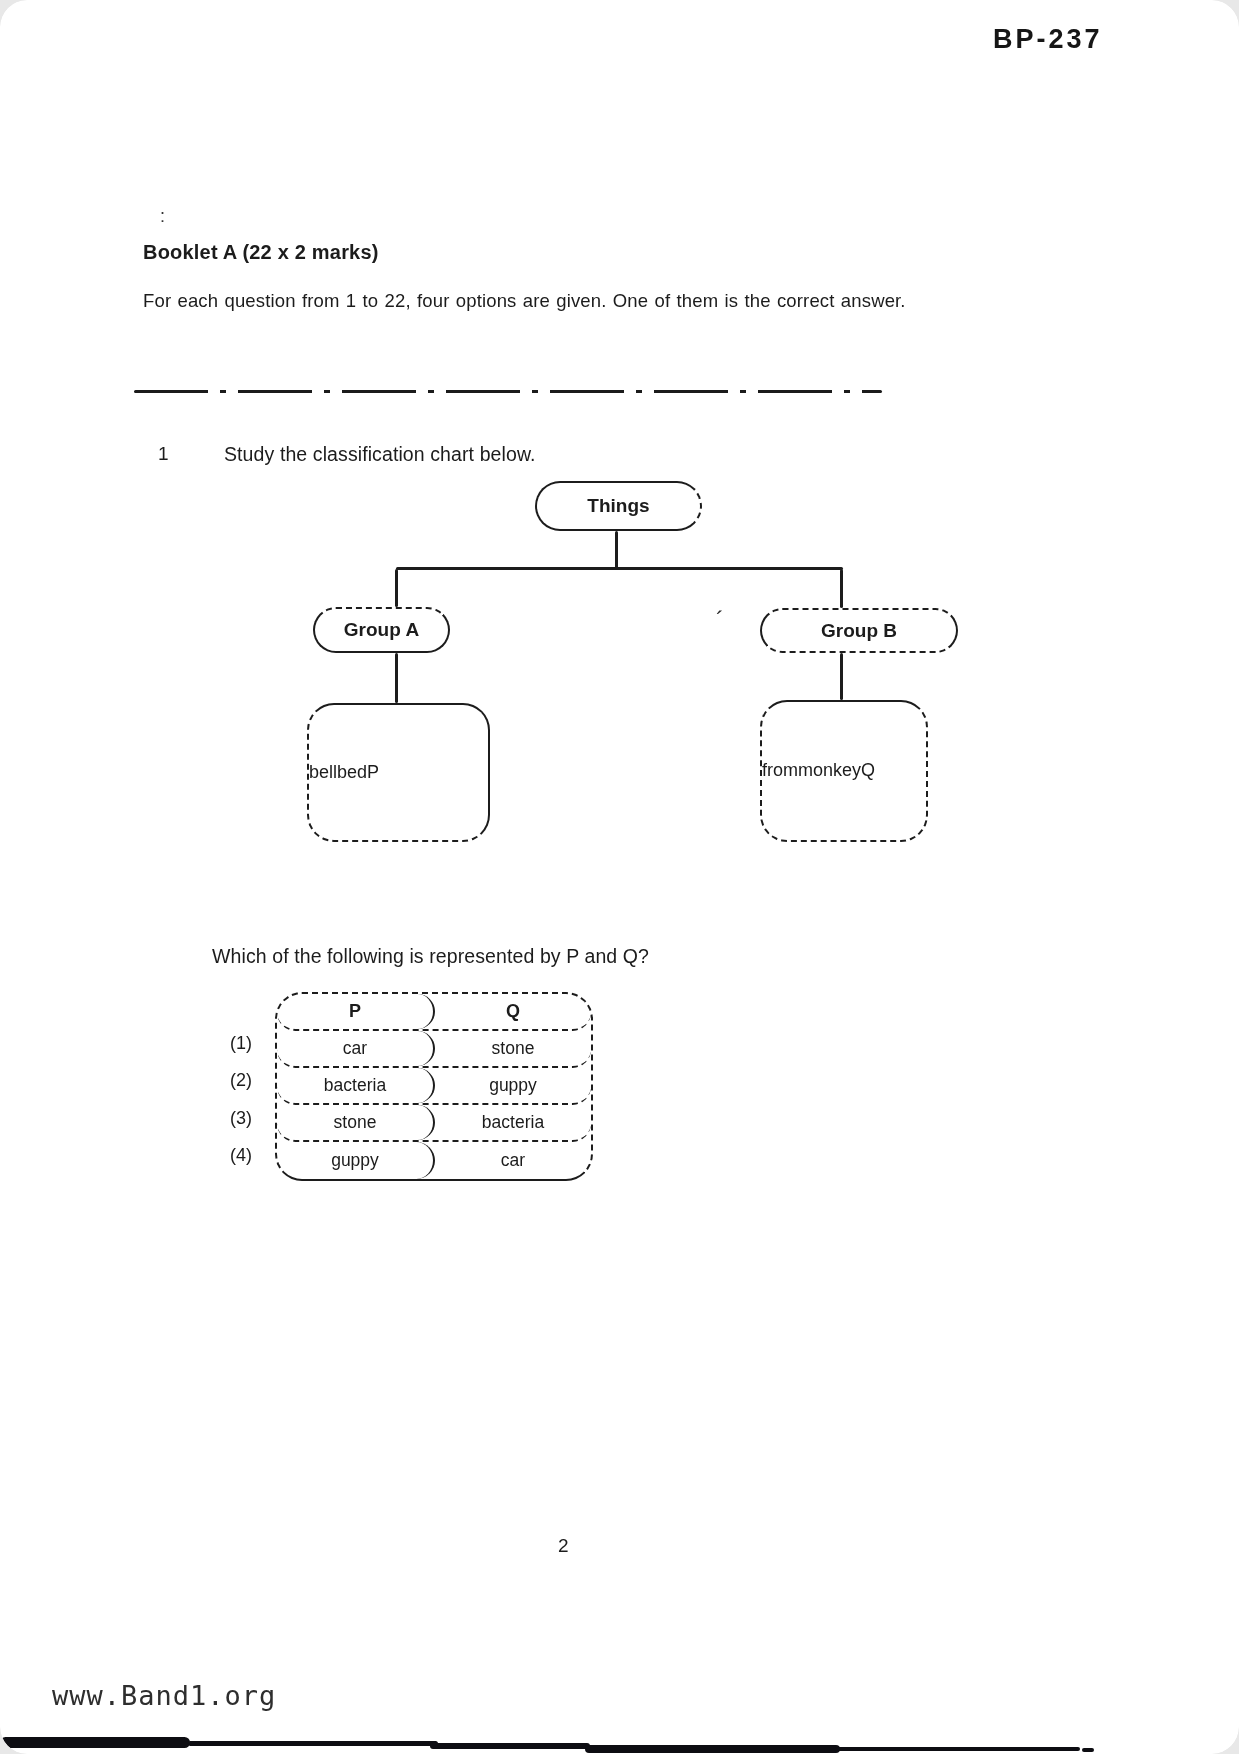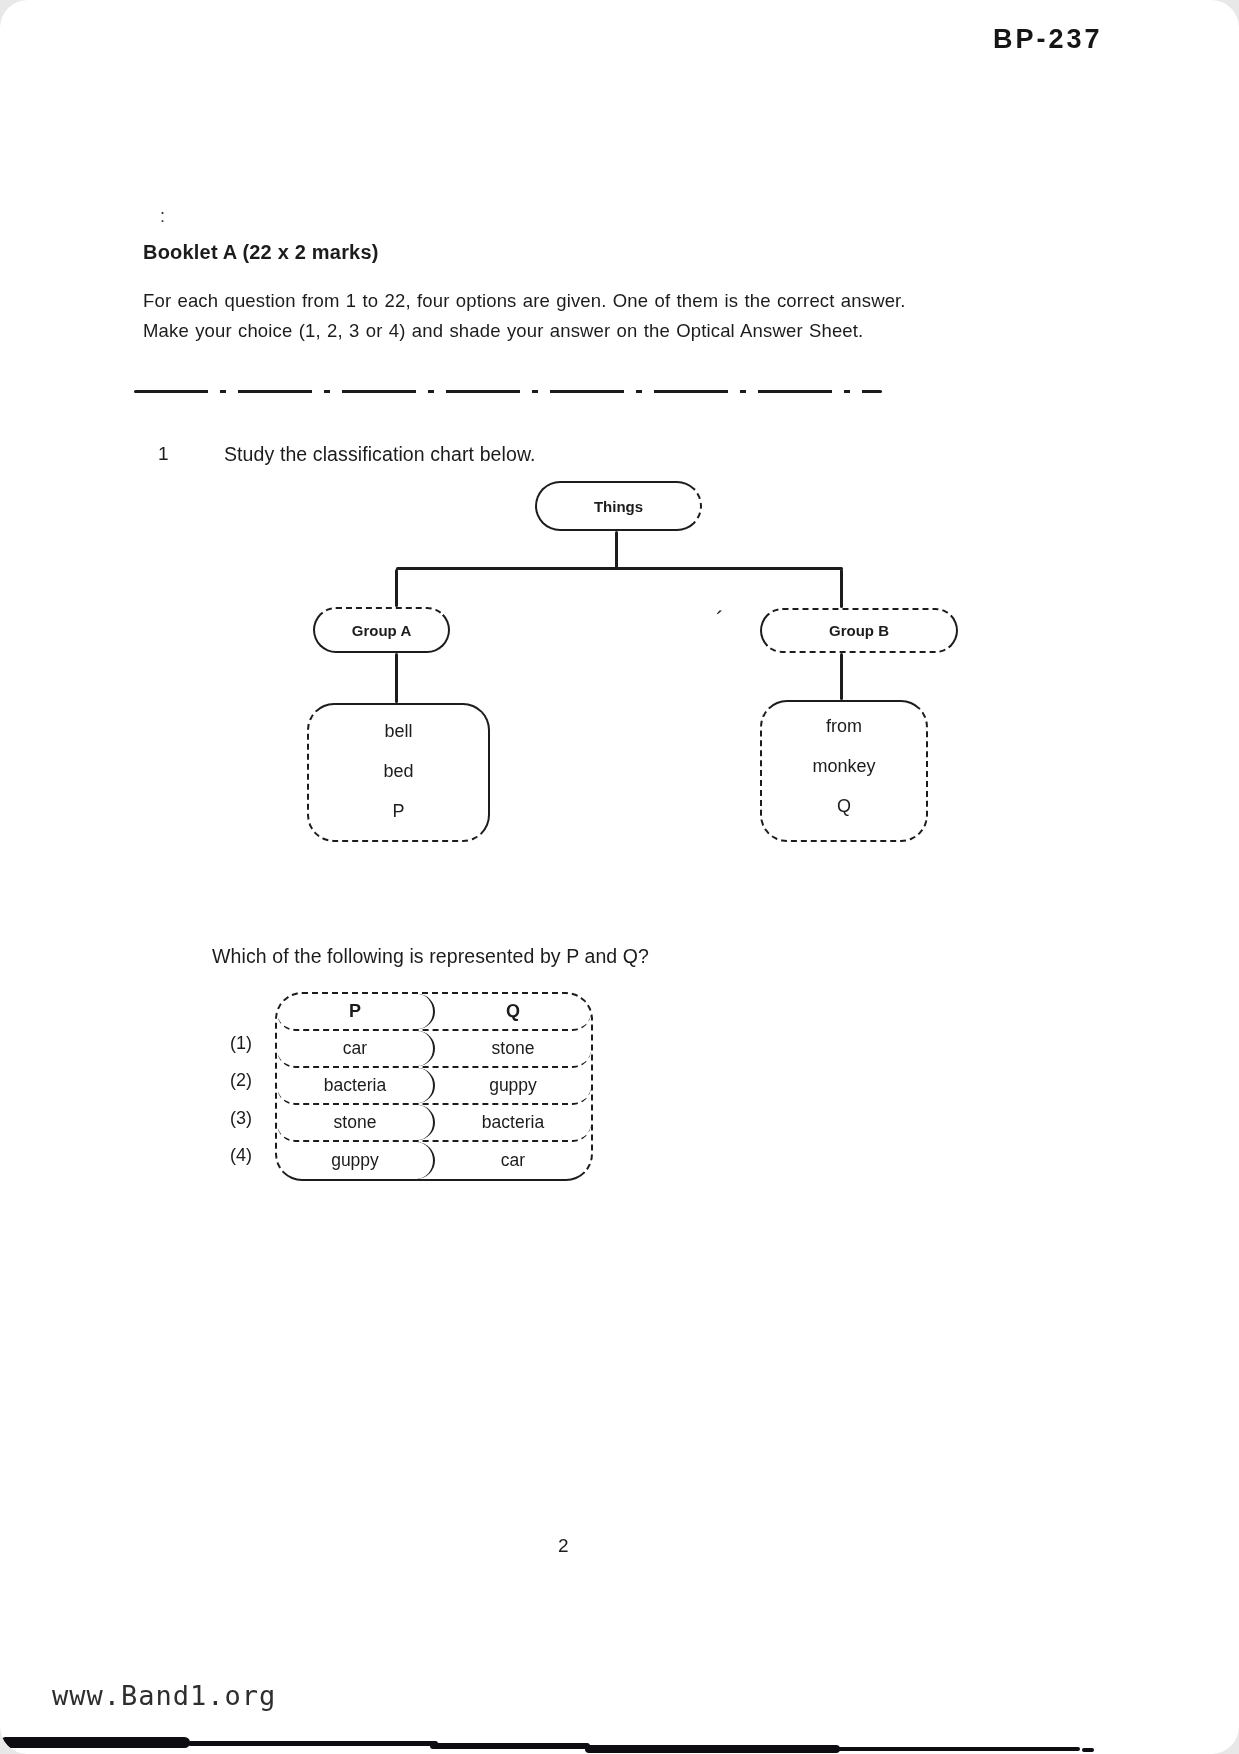--- a/index.html
+++ b/index.html
@@ -42,30 +42,30 @@
       transparent 92px, transparent 104px);
   }
 
   .q-number { left: 158px; top: 443px; font-size: 19px; }
   .q-prompt { left: 224px; top: 443px; font-size: 19.5px; white-space: nowrap; letter-spacing: 0.1px; }
 
   
   .node {
     display: flex; align-items: center; justify-content: center;
     border: 2px solid #1c1c1c;
-    font-weight: bold; font-size: 15px;
+    font-weight: bold; font-size: 19px;
     background: #fff;
   }
   .things-box { left: 535px; top: 481px; width: 167px; height: 50px; border-right-style: dashed; }
   .group-a-box { left: 313px; top: 607px; width: 137px; height: 46px; border-top-style: dashed; }
   .group-b-box { left: 760px; top: 608px; width: 198px; height: 45px; border-top-style: dashed; border-bottom-style: dashed; }
   .leaf-box {
     border: 2px solid #1c1c1c;
     border-left-style: dashed; border-bottom-style: dashed;
-    display: flex; flex-direction: column; align-items: center;
+    display: flex; flex-direction: row; align-items: center;
     font-size: 18px; background: #fff;
   }
   .leaf-a { left: 307px; top: 703px; width: 183px; height: 139px; padding-top: 13px; }
   .leaf-b { left: 760px; top: 700px; width: 168px; height: 142px; padding-top: 11px; border-right-style: dashed; }
   .leaf-item { height: 26px; line-height: 26px; margin-bottom: 14px; }
   .conn { background: #1c1c1c; }
   .tick-artifact { left: 716px; top: 606px; font-size: 24px; color: #2a2a2a; }
 
   .sub-prompt { left: 212px; top: 945px; font-size: 19.5px; white-space: nowrap; letter-spacing: 0.1px; }
 
@@ -98,21 +98,20 @@
 </head>
 <body>
 
 <div class="page">
 
   <div class="abs doc-code">BP-237</div>
   <div class="abs stray-colon">:</div>
 
   <div class="abs booklet-heading">Booklet A (22 x 2 marks)</div>
   <div class="abs instr-line instr-1">For each question from 1 to 22, four options are given. One of them is the correct answer.</div>
-  <div class="abs instr-line instr-2">Make your choice (1, 2, 3 or 4) and shade your answer on the Optical Answer Sheet.</div>
 
   <div class="abs divider"></div>
 
   <div class="abs q-number">1</div>
   <div class="abs q-prompt">Study the classification chart below.</div>
 
   <div class="abs node things-box">
     <span>Things</span>
   </div>
 

